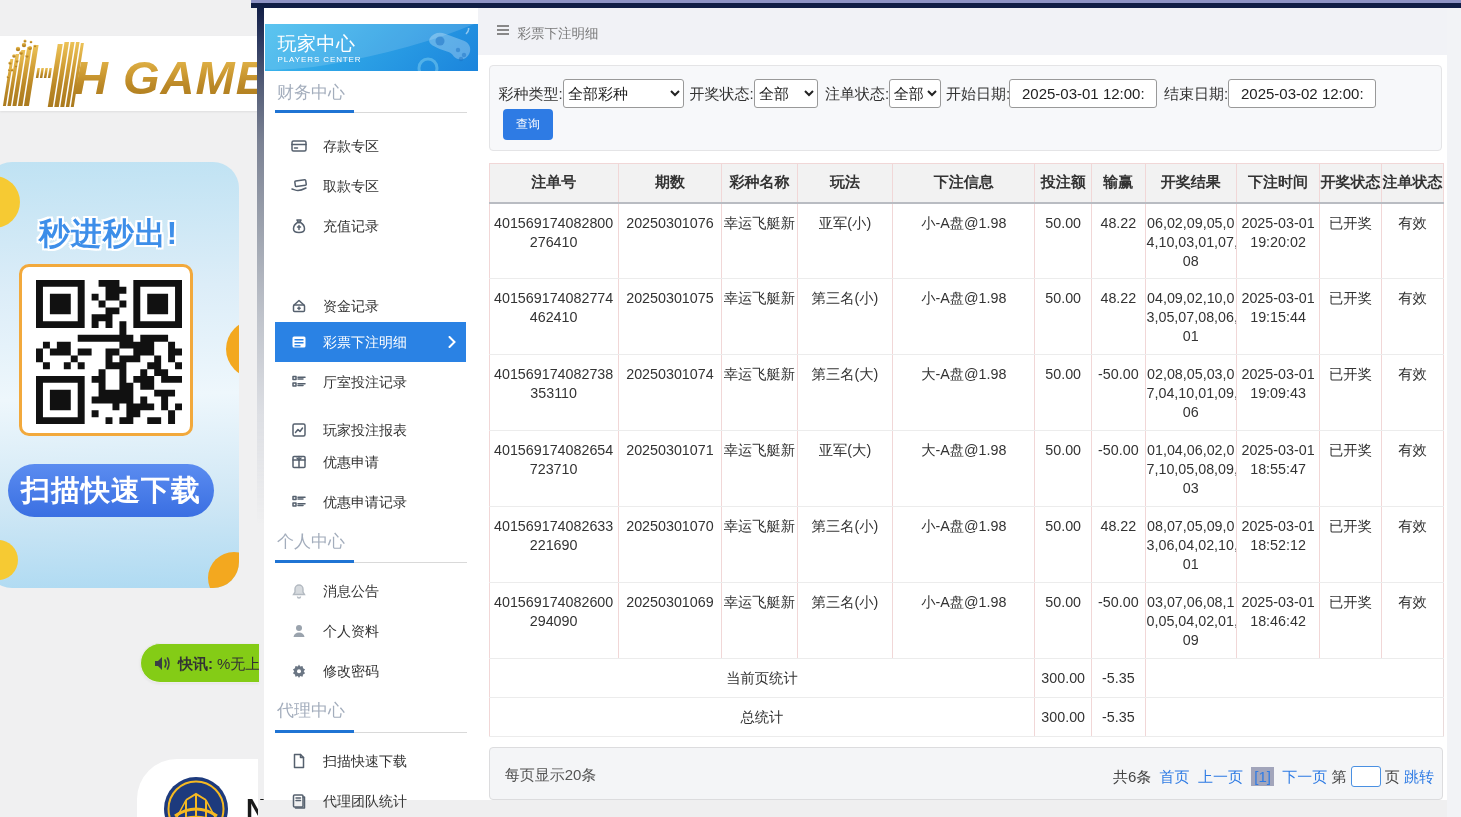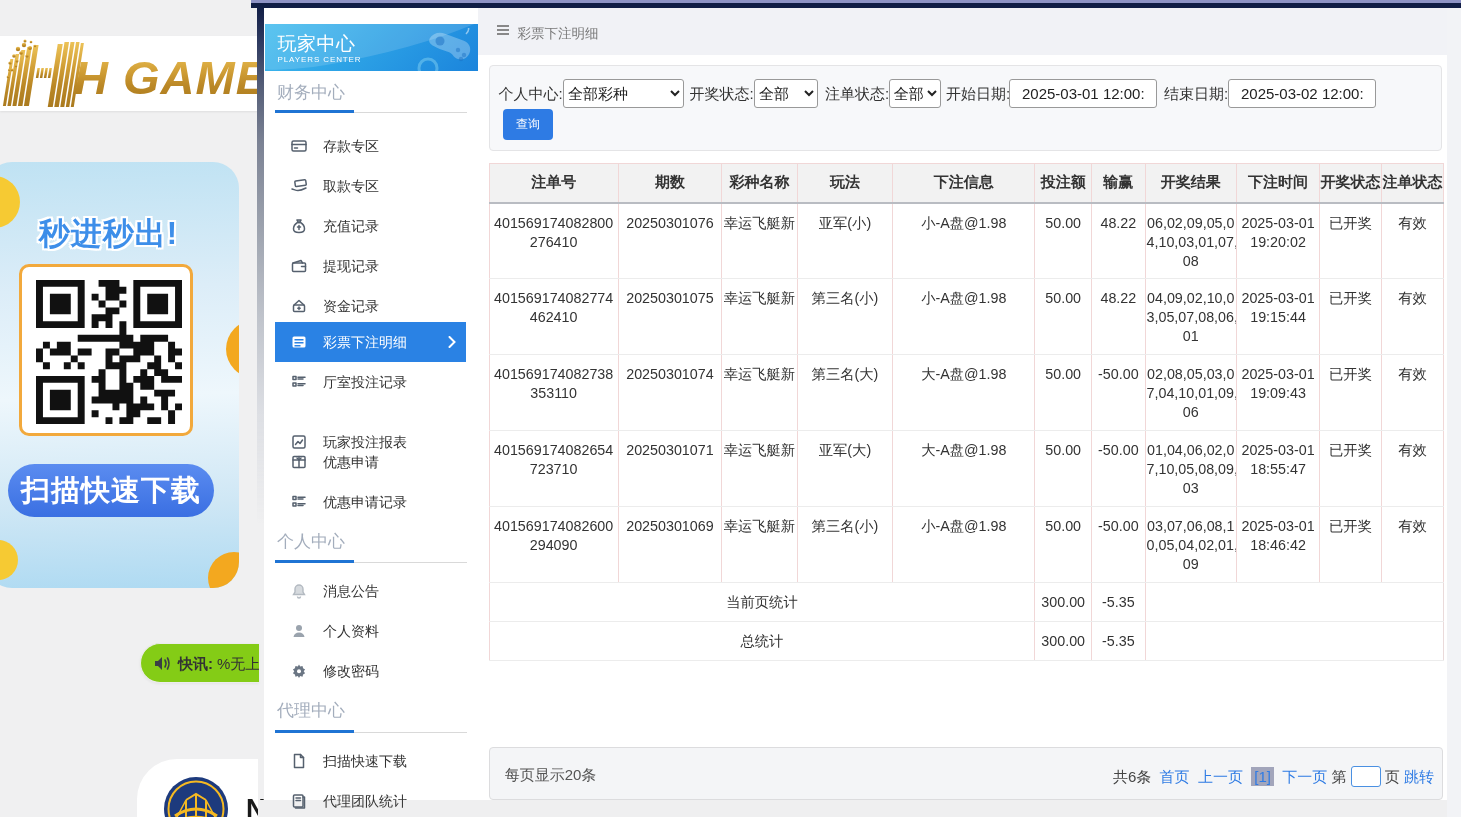--- a/index.html
+++ b/index.html
@@ -205,30 +205,20 @@
 <div class="mi" style="top:182px">
         <span class="mico">
           <svg viewBox="0 0 16 16">
             <path d="M6 2h4l-1.5 2.5h-1z" stroke="#55606e" stroke-width="1.5" fill="none" stroke-linecap="round" stroke-linejoin="round"></path>
             <path d="M6.5 4.5C4 6 2.5 8.5 2.5 11c0 2.5 2 3.5 5.5 3.5s5.5-1 5.5-3.5c0-2.5-1.5-5-4-6.5z" stroke="#55606e" stroke-width="1.5" fill="none" stroke-linecap="round" stroke-linejoin="round"></path>
             <path d="M8 7.5v4M6.5 9h3" stroke="#55606e" stroke-width="1.5" fill="none" stroke-linecap="round" stroke-linejoin="round"></path>
           </svg>
         </span>
         <span class="mtxt">充值记录</span>
       </div>
-<div class="mi" style="top:222px">
-        <span class="mico">
-          <svg viewBox="0 0 16 16">
-            <path d="M2 5l8-2.5L11.5 5" stroke="#55606e" stroke-width="1.5" fill="none" stroke-linecap="round" stroke-linejoin="round"></path>
-            <rect x="1.5" y="5" width="13" height="8.5" rx="1" stroke="#55606e" stroke-width="1.5" fill="none" stroke-linecap="round" stroke-linejoin="round"></rect>
-            <path d="M10.5 8.5h4" stroke="#55606e" stroke-width="1.5" fill="none" stroke-linecap="round" stroke-linejoin="round"></path>
-          </svg>
-        </span>
-        <span class="mtxt">提现记录</span>
-      </div>
 <div class="mi" style="top:262px">
         <span class="mico">
           <svg viewBox="0 0 16 16">
             <path d="M3 7l5-4.5L13 7" stroke="#55606e" stroke-width="1.5" fill="none" stroke-linecap="round" stroke-linejoin="round"></path>
             <rect x="2.5" y="7" width="11" height="6.5" rx="1" stroke="#55606e" stroke-width="1.5" fill="none" stroke-linecap="round" stroke-linejoin="round"></rect>
             <path d="M8 9v2.5M6.8 10.2h2.4" stroke="#55606e" stroke-width="1.5" fill="none" stroke-linecap="round" stroke-linejoin="round"></path>
           </svg>
         </span>
         <span class="mtxt">资金记录</span>
       </div>
@@ -252,21 +242,21 @@
             <rect x="2" y="2.5" width="3" height="3" stroke="#55606e" stroke-width="1.5" fill="none" stroke-linecap="round" stroke-linejoin="round"></rect>
             <line x1="7" y1="3.2" x2="14" y2="3.2" stroke="#55606e" stroke-width="1.5" fill="none" stroke-linecap="round" stroke-linejoin="round"></line>
             <line x1="7" y1="5" x2="12" y2="5" stroke="#55606e" stroke-width="1.5" fill="none" stroke-linecap="round" stroke-linejoin="round"></line>
             <rect x="2" y="9" width="3" height="3" stroke="#55606e" stroke-width="1.5" fill="none" stroke-linecap="round" stroke-linejoin="round"></rect>
             <line x1="7" y1="9.7" x2="14" y2="9.7" stroke="#55606e" stroke-width="1.5" fill="none" stroke-linecap="round" stroke-linejoin="round"></line>
             <line x1="7" y1="11.5" x2="12" y2="11.5" stroke="#55606e" stroke-width="1.5" fill="none" stroke-linecap="round" stroke-linejoin="round"></line>
           </svg>
         </span>
         <span class="mtxt">厅室投注记录</span>
       </div>
-<div class="mi" style="top:398px">
+<div class="mi" style="top:386px">
         <span class="mico">
           <svg viewBox="0 0 16 16">
             <rect x="2" y="2" width="12" height="12" rx="1.5" stroke="#55606e" stroke-width="1.5" fill="none" stroke-linecap="round" stroke-linejoin="round"></rect>
             <path d="M4.5 10.5l2.5-3 2 2 2.5-3.5" stroke="#55606e" stroke-width="1.5" fill="none" stroke-linecap="round" stroke-linejoin="round"></path>
           </svg>
         </span>
         <span class="mtxt">玩家投注报表</span>
       </div>
 <div class="mi" style="top:418px">
         <span class="mico">
@@ -341,21 +331,21 @@
         </span>
         <span class="mtxt">代理团队统计</span>
       </div>
 </div>
   <div id="content">
     <div id="ctop">
         <span class="ham"></span>
         <span class="htxt">彩票下注明细</span>
       </div>
     <div id="filter">
-      <span class="lbl" style="left:8.9px;">个人中心:</span>
+      <span class="lbl" style="left:8.9px;">彩种类型:</span>
       <select style="left:73.3px;width:121px;"><option>全部彩种</option></select>
       <span class="lbl" style="left:199.7px;">开奖状态:</span>
       <select style="left:264.3px;width:64px;"><option>全部</option></select>
       <span class="lbl" style="left:335.3px;">注单状态:</span>
       <select style="left:399px;width:52px;"><option>全部</option></select>
       <span class="lbl" style="left:456.3px;">开始日期:</span>
       <input style="left: 519.3px; width: 148px;" value="2025-03-01 12:00:00">
       <span class="lbl" style="left:674.3px;">结束日期:</span>
       <input style="left: 738.3px; width: 148px;" value="2025-03-02 12:00:00">
       <div id="qbtn">查询</div>
@@ -434,20 +424,33 @@
             <td>亚军(大)</td>
             <td>大-A盘@1.98</td>
             <td>50.00</td>
             <td>-50.00</td>
             <td>01,04,06,02,0<br>7,10,05,08,09,<br>03</td>
             <td>2025-03-01<br>18:55:47</td>
             <td>已开奖</td>
             <td>有效</td>
           </tr>
 <tr>
+            <td>401569174082633<br>221690</td>
+            <td>20250301070</td>
+            <td>幸运飞艇新</td>
+            <td>第三名(小)</td>
+            <td>小-A盘@1.98</td>
+            <td>50.00</td>
+            <td>48.22</td>
+            <td>08,07,05,09,0<br>3,06,04,02,10,<br>01</td>
+            <td>2025-03-01<br>18:52:12</td>
+            <td>已开奖</td>
+            <td>有效</td>
+          </tr>
+<tr>
             <td>401569174082600<br>294090</td>
             <td>20250301069</td>
             <td>幸运飞艇新</td>
             <td>第三名(小)</td>
             <td>小-A盘@1.98</td>
             <td>50.00</td>
             <td>-50.00</td>
             <td>03,07,06,08,1<br>0,05,04,02,01,<br>09</td>
             <td>2025-03-01<br>18:46:42</td>
             <td>已开奖</td>

